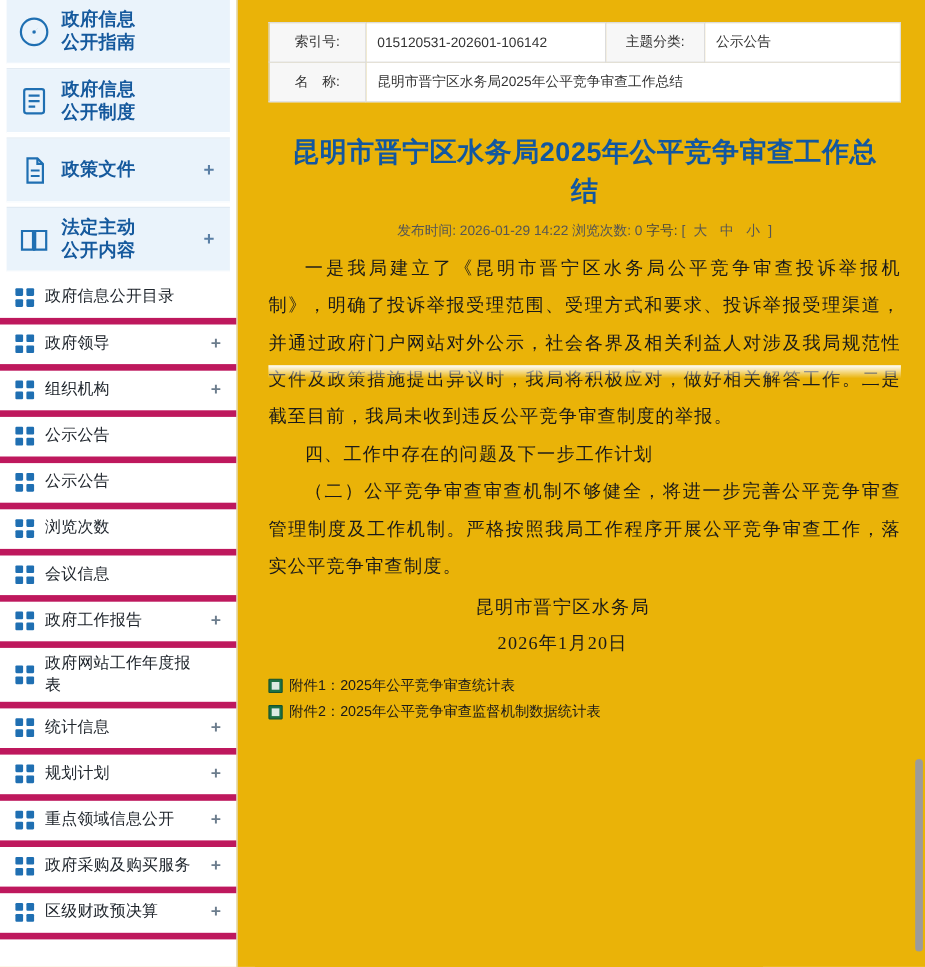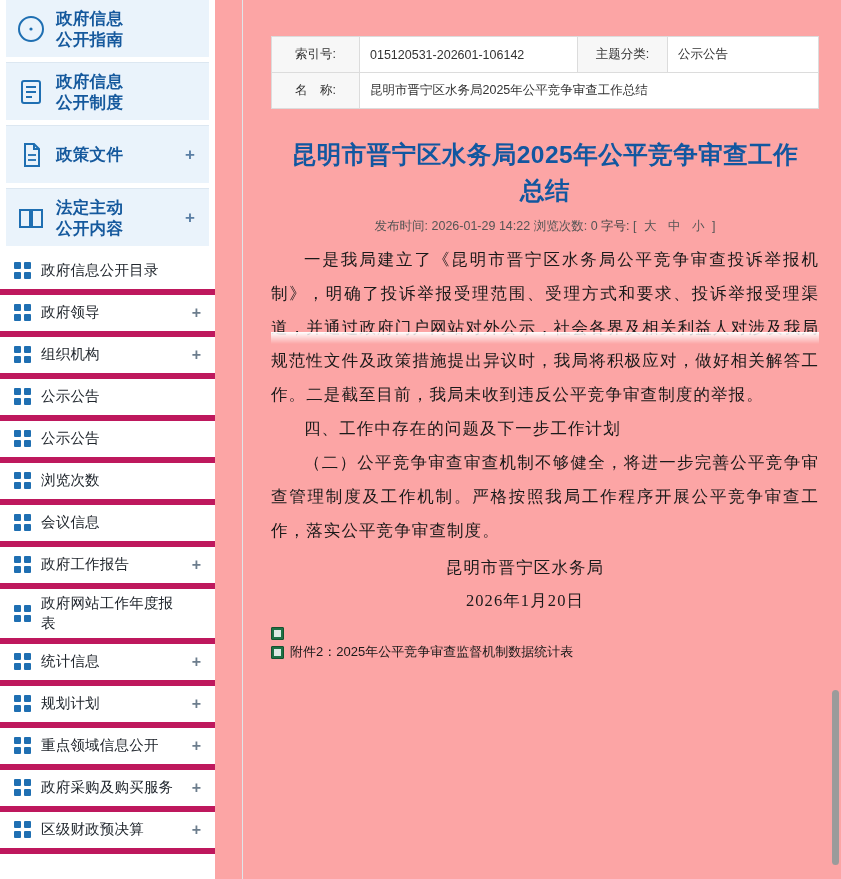--- a/index.html
+++ b/index.html
@@ -7,21 +7,21 @@
     margin: 0; padding: 0;
     width: 841px; height: 879px;
     font-family: "Liberation Sans", sans-serif;
     background: #ffffff;
     overflow: hidden;
   }
   .page {
     position: relative;
     width: 841px; height: 879px;
     display: flex;
-    background: #fca5a5;
+    background: #eab308;
   }
 
   
   .sidebar {
     width: 215px;
     flex: 0 0 215px;
     background: #ffffff;
     padding: 0;
   }
   .nav-big {
@@ -99,23 +99,22 @@
     grid-template-rows: 7px 7px;
     gap: 3px;
   }
   .gridicon i { display:block; background: #1f6fb2; border-radius: 1px; }
 
   
   .main {
     flex: 1 1 auto;
     position: relative;
     border-left: 1px solid #dfe5ea;
-    padding: 26px 22px 0 28px;
+    padding: 10px 22px 0 28px;
     overflow: hidden;
-    margin-left: 27px;
   }
 
   table.meta {
     width: 100%;
     border-collapse: collapse;
     margin-top: 10px;
     table-layout: fixed;
   }
   table.meta td {
     border: 1px solid #dcdcdc;
@@ -484,20 +483,21 @@
     </div>
 
     <div class="sign">
       <div>昆明市晋宁区水务局</div>
       <div>2026年1月20日</div>
     </div>
 
     <div class="attachments">
       <div class="att">
         <span class="xicon"></span>
+        <span>附件1：2025年公平竞争审查统计表</span>
       </div>
       <div class="att">
         <span class="xicon"></span>
         <span>附件2：2025年公平竞争审查监督机制数据统计表</span>
       </div>
     </div>
 
     <div class="topfade"></div>
     <div class="vscroll"></div>
   </main>

